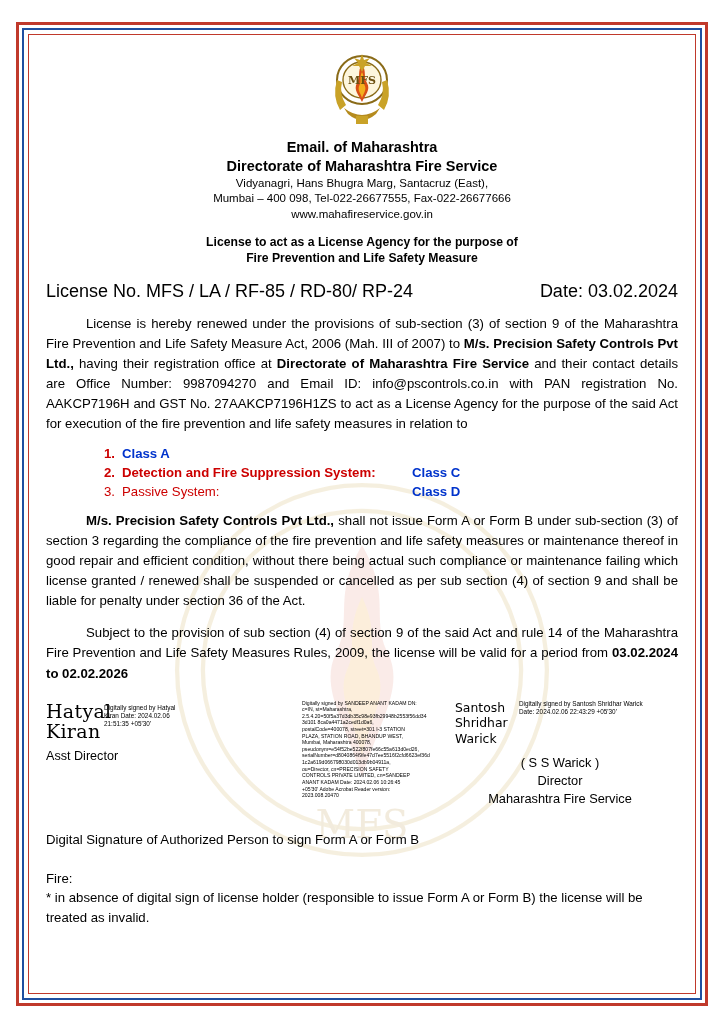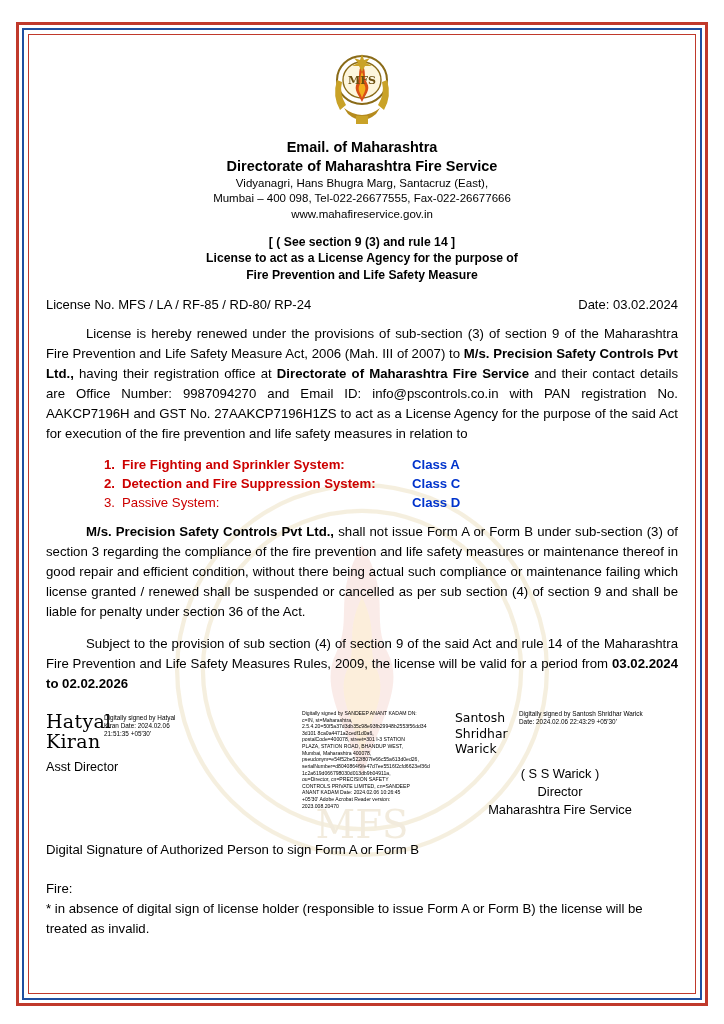--- a/index.html
+++ b/index.html
@@ -96,21 +96,21 @@
     font-weight: bold;
     font-size: 12.2px;
   }
   .form-block .fn { font-size: 12.5px; }
 
   .licrow {
     margin-top: 14px;
     display: flex;
     justify-content: space-between;
     align-items: baseline;
-    font-size: 13px;
+    font-size: 18px;
     padding: 0 6px;
   }
 
   p.body {
     font-size: 13.2px;
     line-height: 1.52;
     text-align: justify;
     margin: 12px 6px 0 6px;
   }
   p.body.indent { text-indent: 40px; }
@@ -259,36 +259,34 @@
 
       <div class="hdr">
         <div class="l1">Email. of Maharashtra</div>
         <div class="l2">Directorate of Maharashtra Fire Service</div>
         <div class="l3">Vidyanagri, Hans Bhugra Marg, Santacruz (East),</div>
         <div class="l4">Mumbai – 400 098, Tel-022-26677555, Fax-022-26677666</div>
         <div class="l5">www.mahafireservice.gov.in</div>
       </div>
 
       <div class="form-block">
-        <div>[ ( See section 9 (3) and rule 14 ]</div>
         <div>License to act as a License Agency for the purpose of</div>
         <div>Fire Prevention and Life Safety Measure</div>
       </div>
 
       <div class="licrow">
         <div>License No. MFS / LA / RF-85 / RD-80/ RP-24</div>
         <div>Date: 03.02.2024</div>
       </div>
 
       <p class="body indent"><span>License is hereby renewed under the provisions of sub-section (3) of section 9 of the Maharashtra Fire Prevention and Life Safety Measure Act, 2006 (Mah. III of 2007) to </span><span class="b">M/s. Precision Safety Controls Pvt Ltd.,</span><span> having their registration office at </span><span class="b">Directorate of Maharashtra Fire Service</span><span> and their contact details are Office Number: 9987094270 and Email ID: info@pscontrols.co.in with PAN registration No. AAKCP7196H and GST No. 27AAKCP7196H1ZS to act as a License Agency for the purpose of the said Act for execution of the fire prevention and life safety measures in relation to</span></p>
 
       <div class="classlist">
         <div class="classrow">
           <span class="num">1.</span>
-          <span class="nm">Fire Fighting and Sprinkler System:</span>
           <span class="cl">Class A</span>
         </div>
         <div class="classrow">
           <span class="num">2.</span>
           <span class="nm">Detection and Fire Suppression System:</span>
           <span class="cl">Class C</span>
         </div>
         <div class="classrow plain">
           <span class="num">3.</span>
           <span class="nm">Passive System:</span>

